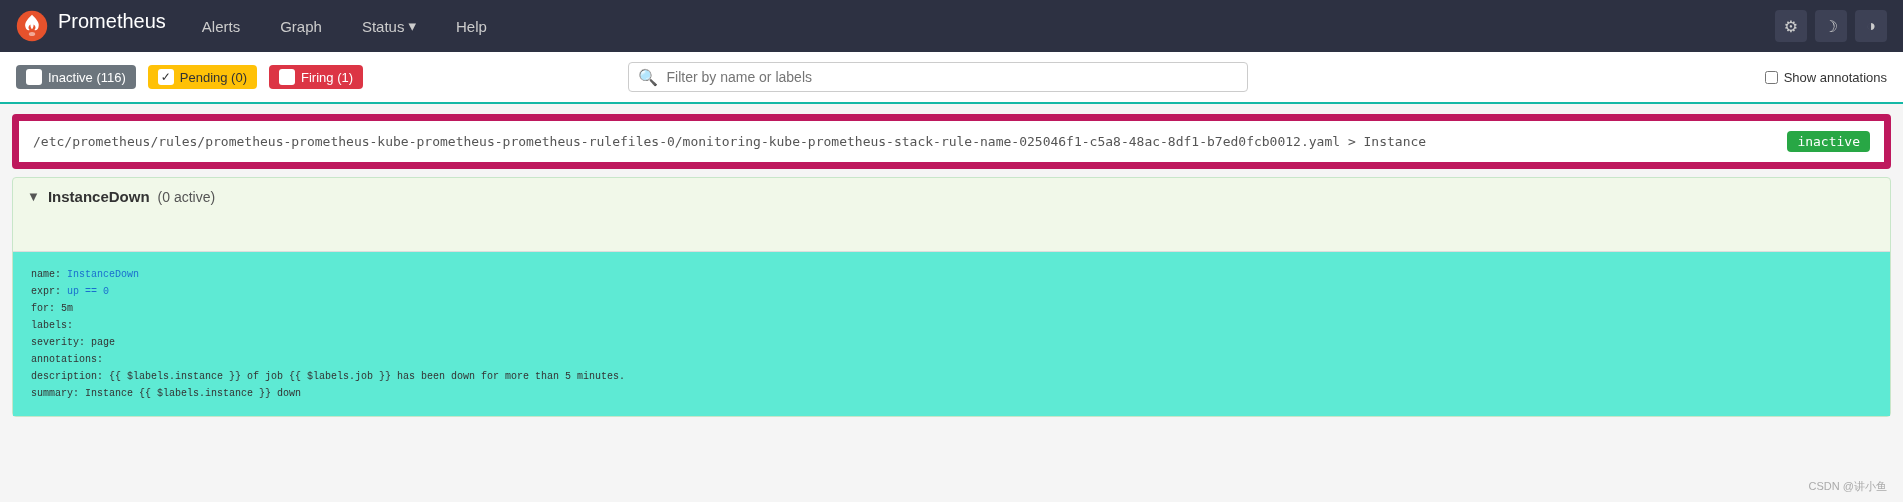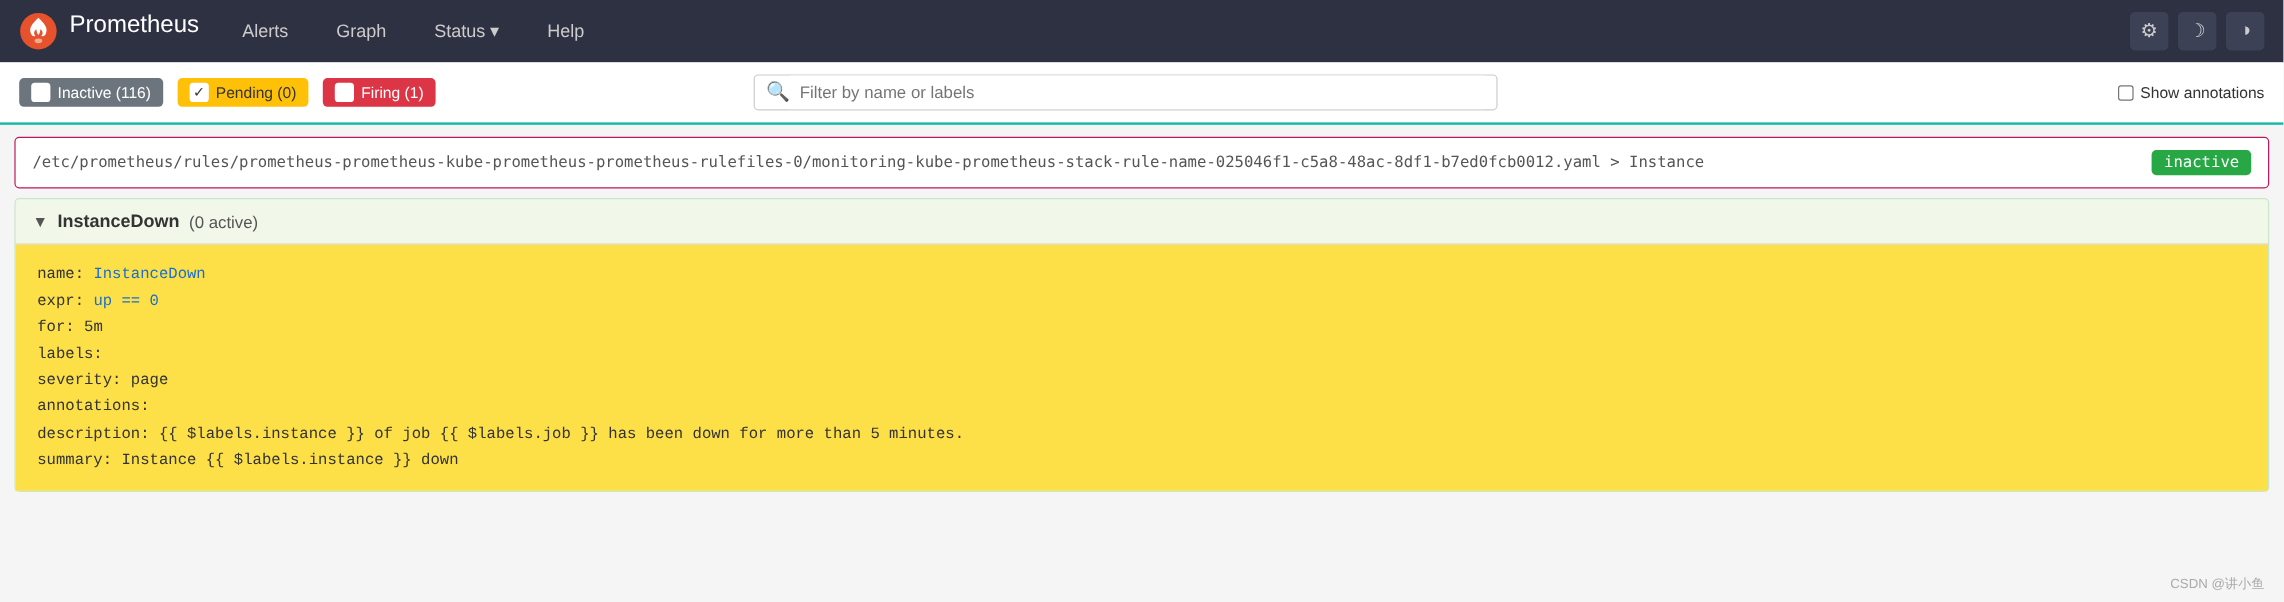--- a/index.html
+++ b/index.html
@@ -129,21 +129,21 @@
       align-items: center;
       gap: 6px;
       font-size: 13px;
       color: #333;
     }
     .show-annotations input { cursor: pointer; }
 
     
     .rule-path-row {
       background: #fff;
-      border: 1px solid #be185d;
+      border: 7px solid #be185d;
       margin: 10px 12px 0 12px;
       padding: 10px 14px;
       display: flex;
       align-items: center;
       justify-content: space-between;
       border-radius: 4px;
       font-size: 13px;
       color: #555;
       font-family: monospace;
     }
@@ -176,26 +176,27 @@
     }
     .rule-group-header .chevron { color: #555; font-size: 13px; }
     .rule-group-header .active-count {
       color: #555;
       font-weight: 400;
       font-size: 14px;
     }
 
     
     .rule-detail {
-      background: #fde047;
+      background: #5eead4;
       border-top: 1px solid #ddd;
       padding: 14px 18px;
       font-family: 'Courier New', Courier, monospace;
-      font-size: 13px;
+      font-size: 10px;
       line-height: 1.7;
+      margin-top: 36px;
     }
     .rule-detail .label { color: #333; }
     .rule-detail .value-blue { color: #1a6fce; }
 
     
     .footer-watermark {
       position: fixed;
       bottom: 8px;
       right: 16px;
       font-size: 11px;

